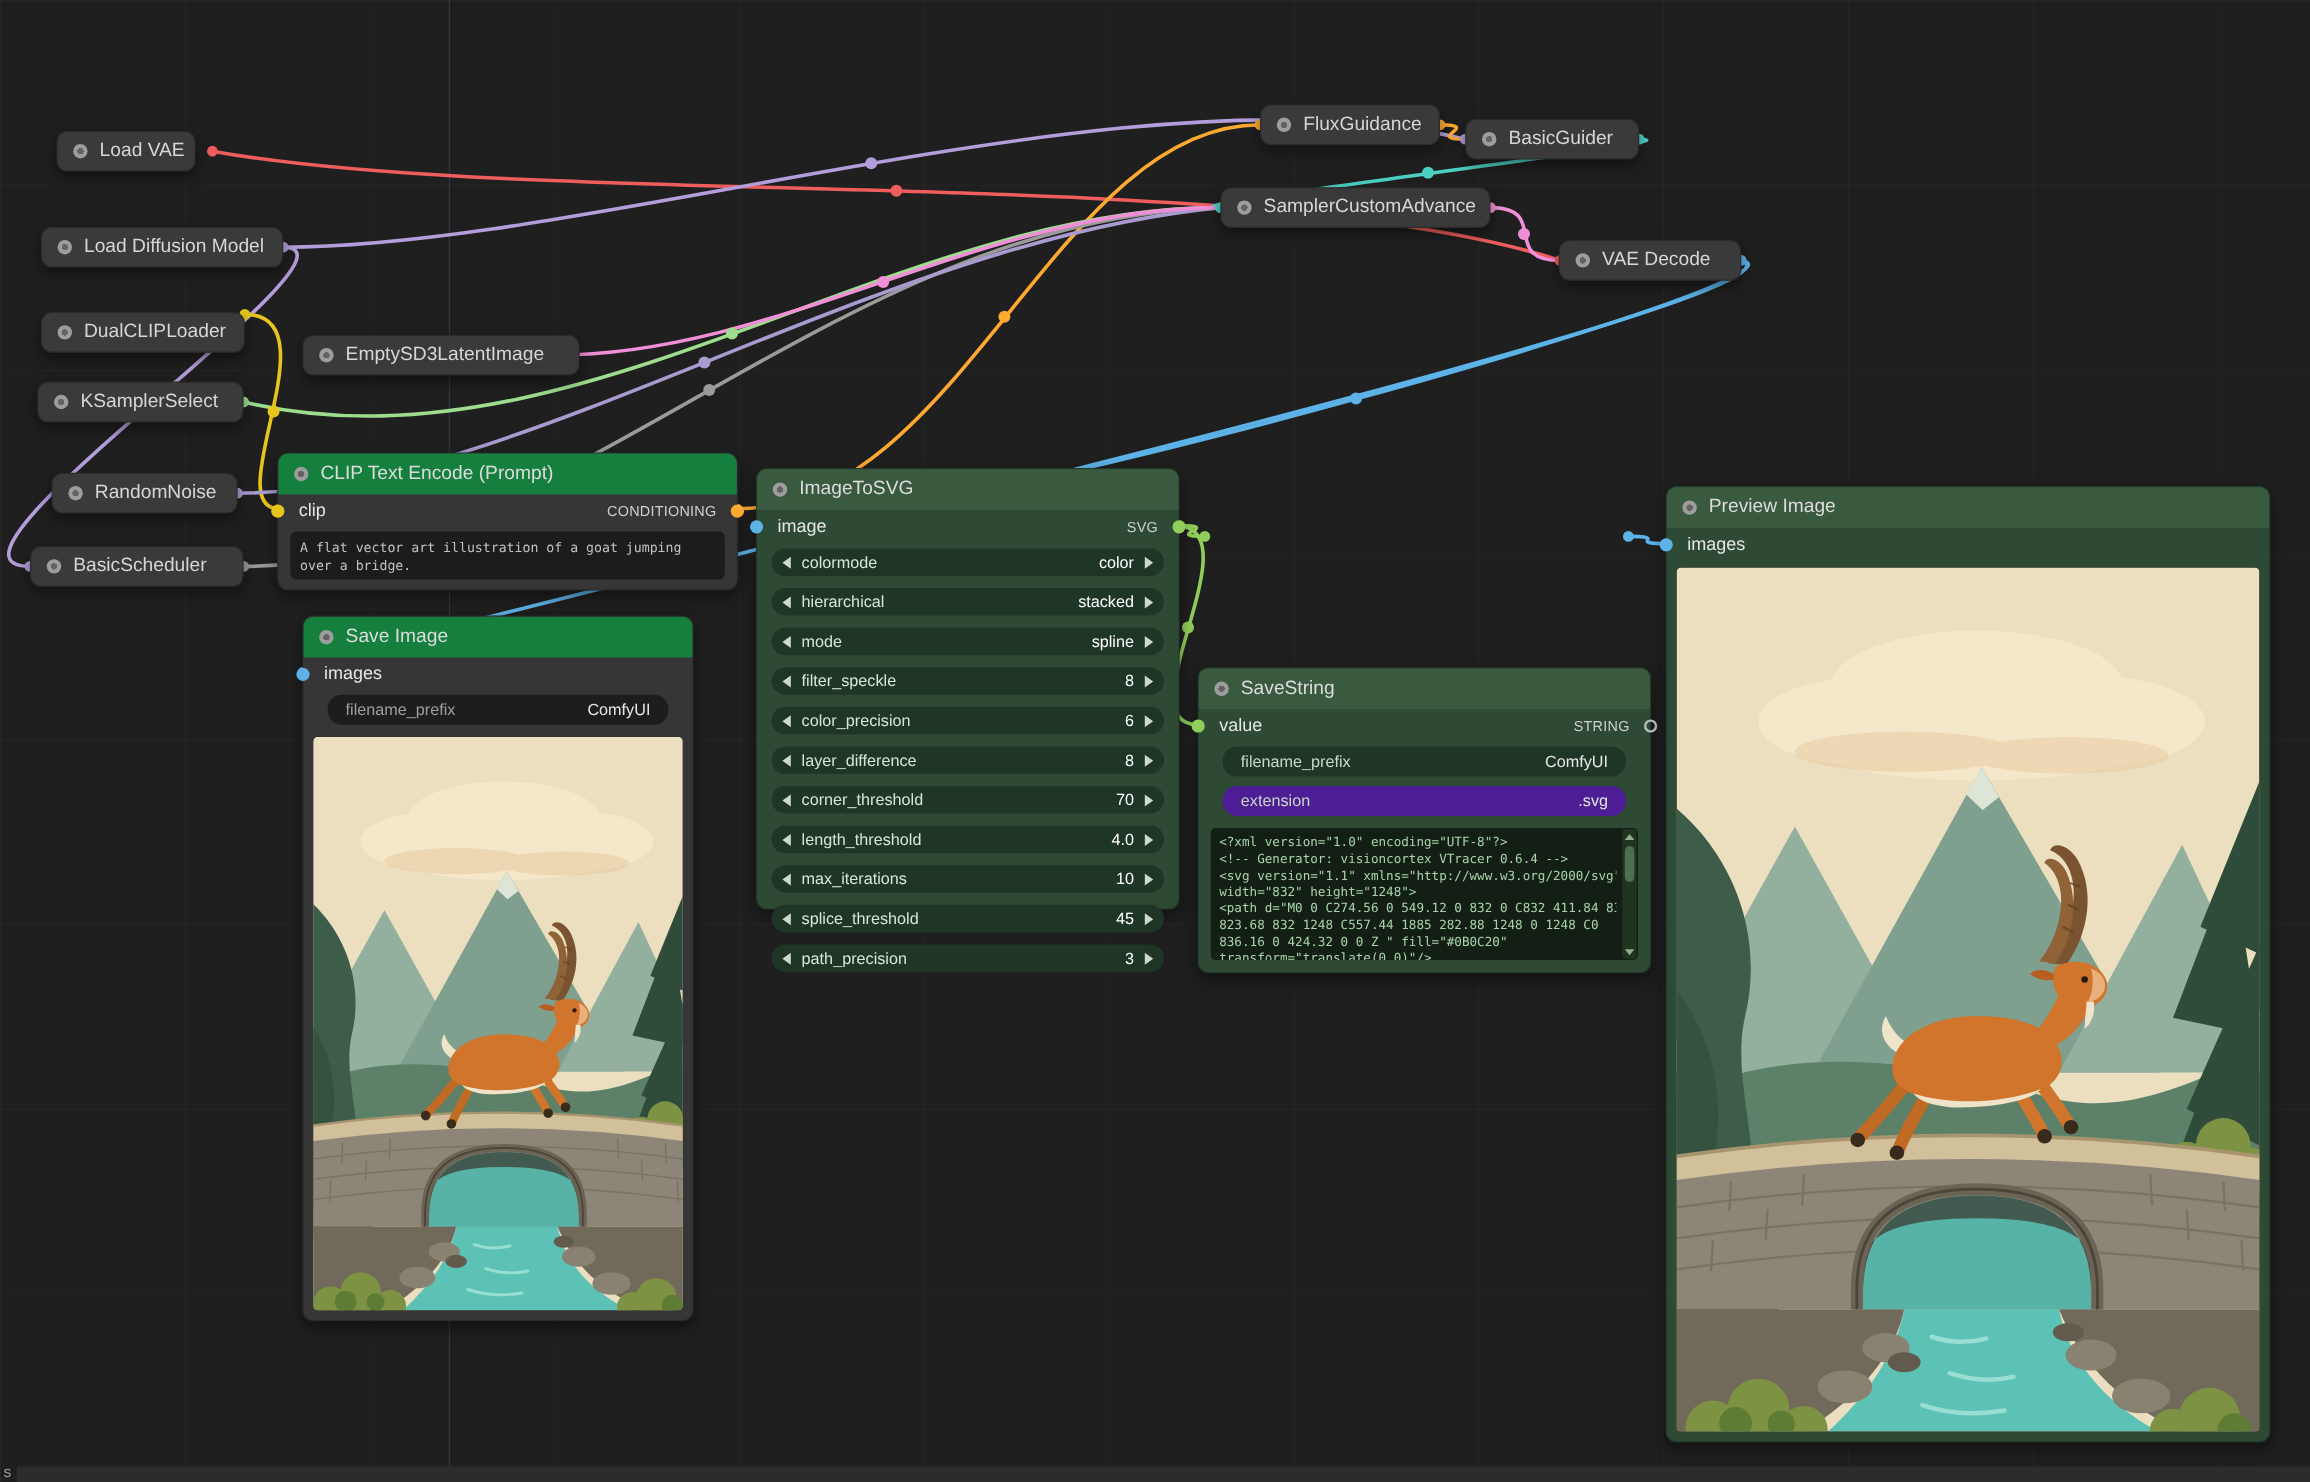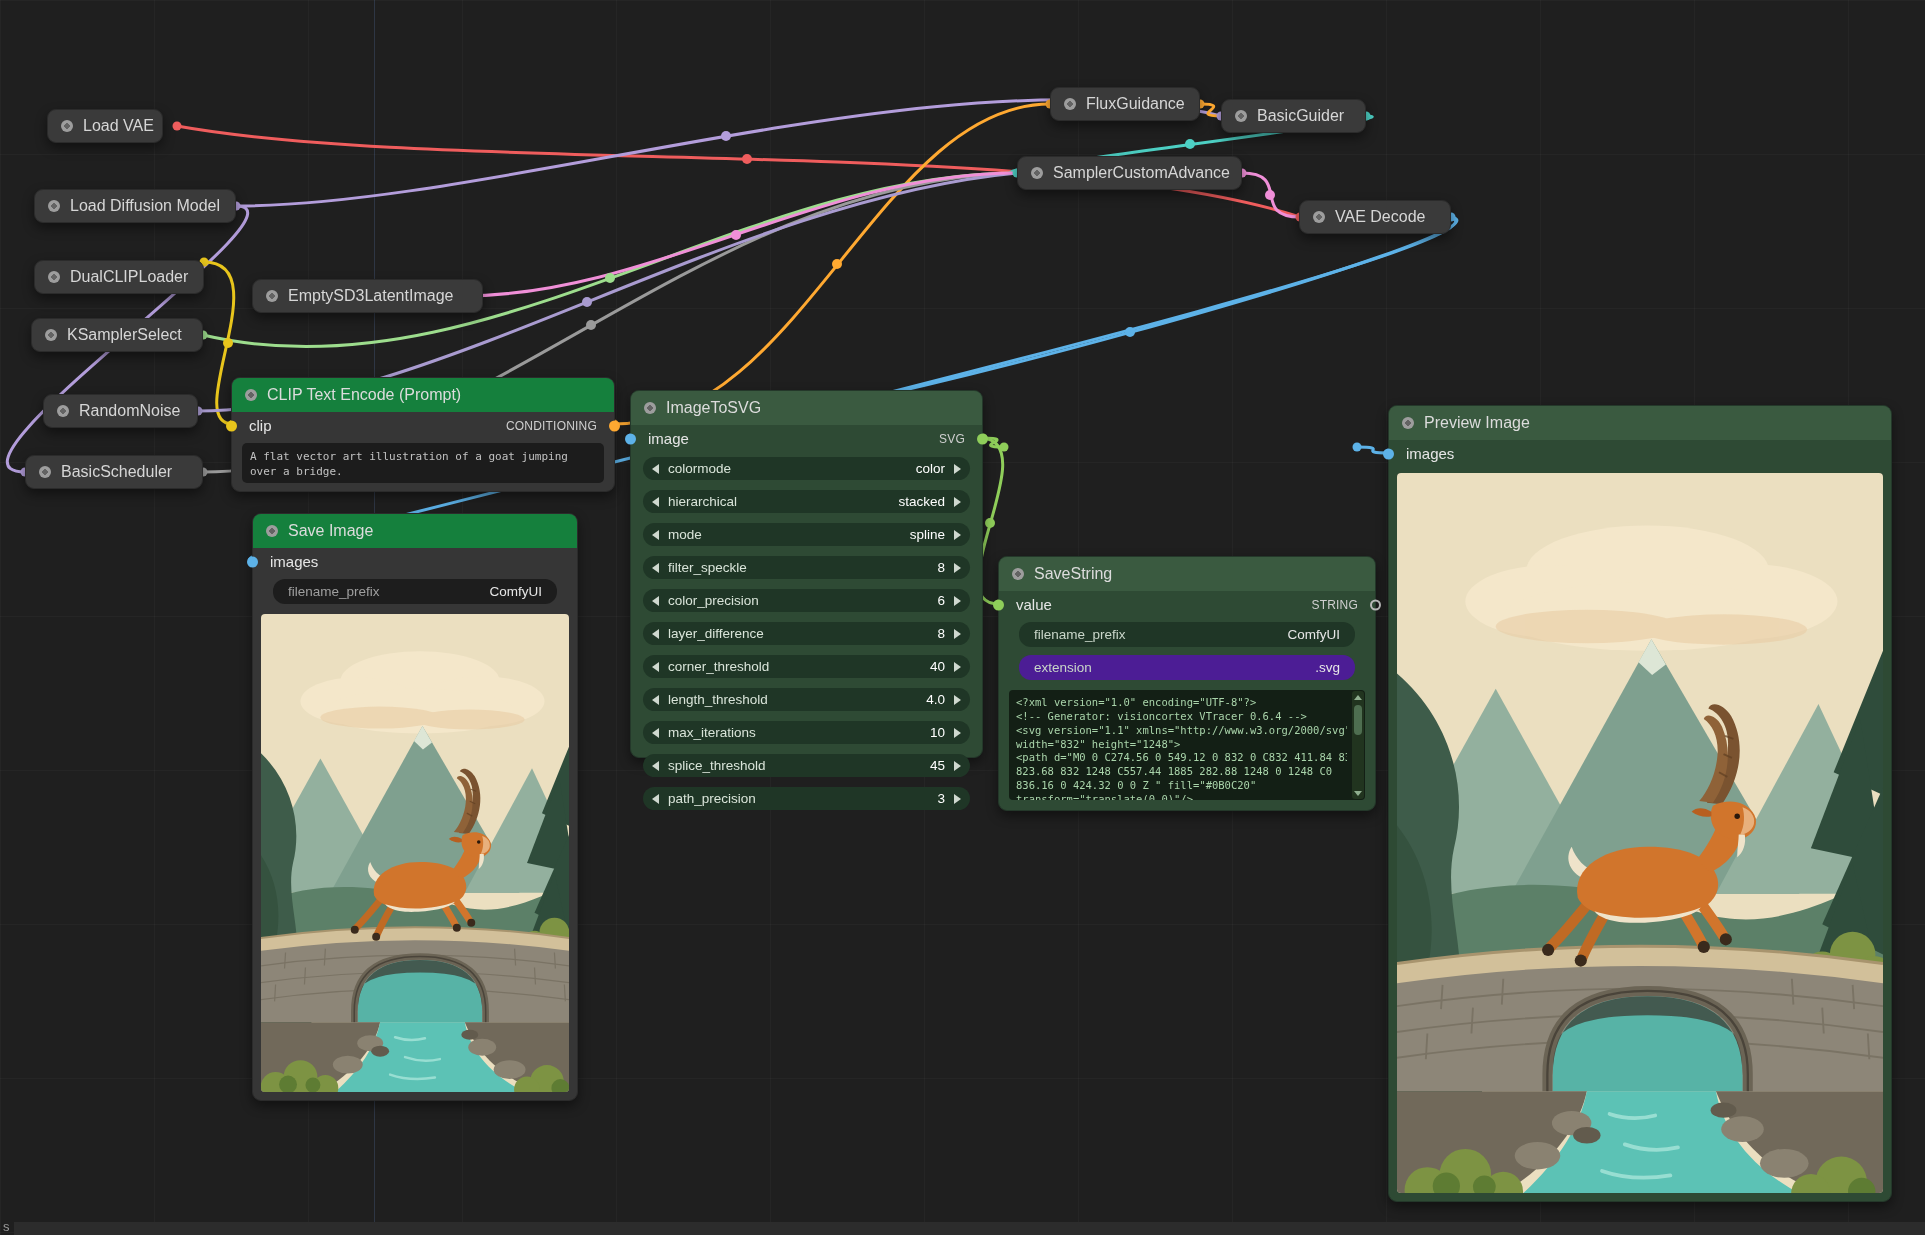--- a/index.html
+++ b/index.html
@@ -382,21 +382,21 @@
     </div>
     <div class="widget greenw">
       <span class="tri-l"></span>
       <span class="w-label">layer_difference</span>
       <span class="w-value">8</span>
       <span class="tri-r"></span>
     </div>
     <div class="widget greenw">
       <span class="tri-l"></span>
       <span class="w-label">corner_threshold</span>
-      <span class="w-value">40</span>
+      <span class="w-value">70</span>
       <span class="tri-r"></span>
     </div>
     <div class="widget greenw">
       <span class="tri-l"></span>
       <span class="w-label">length_threshold</span>
       <span class="w-value">4.0</span>
       <span class="tri-r"></span>
     </div>
     <div class="widget greenw">
       <span class="tri-l"></span>

